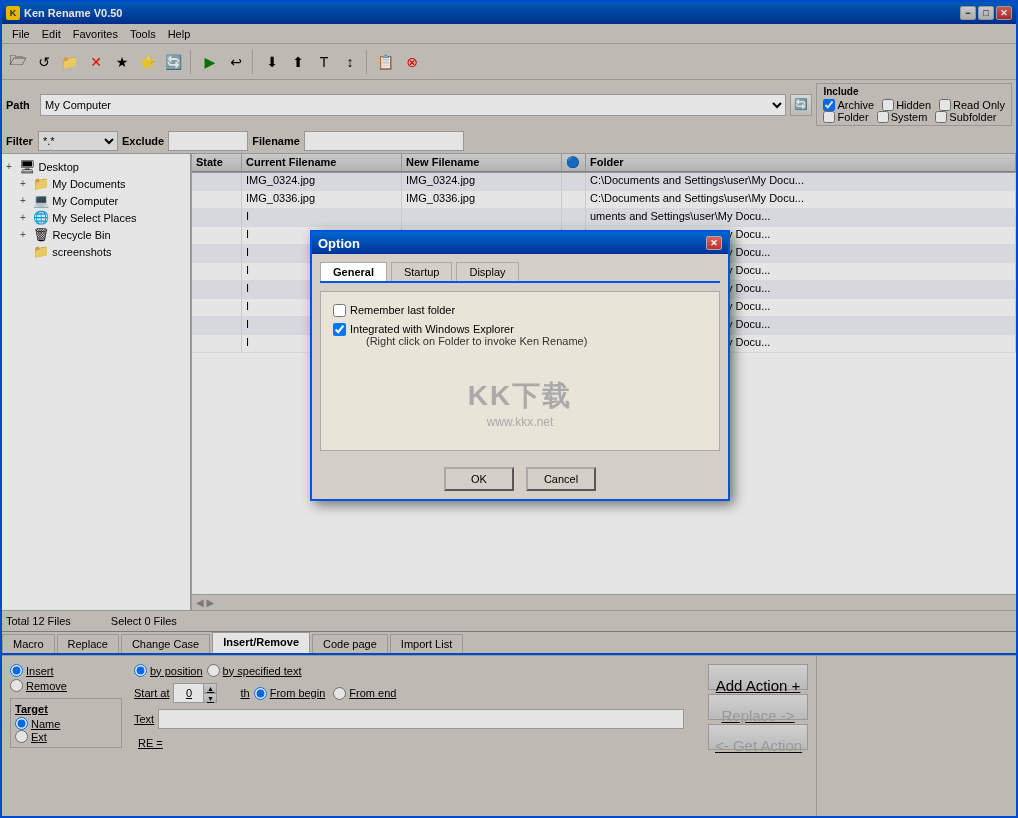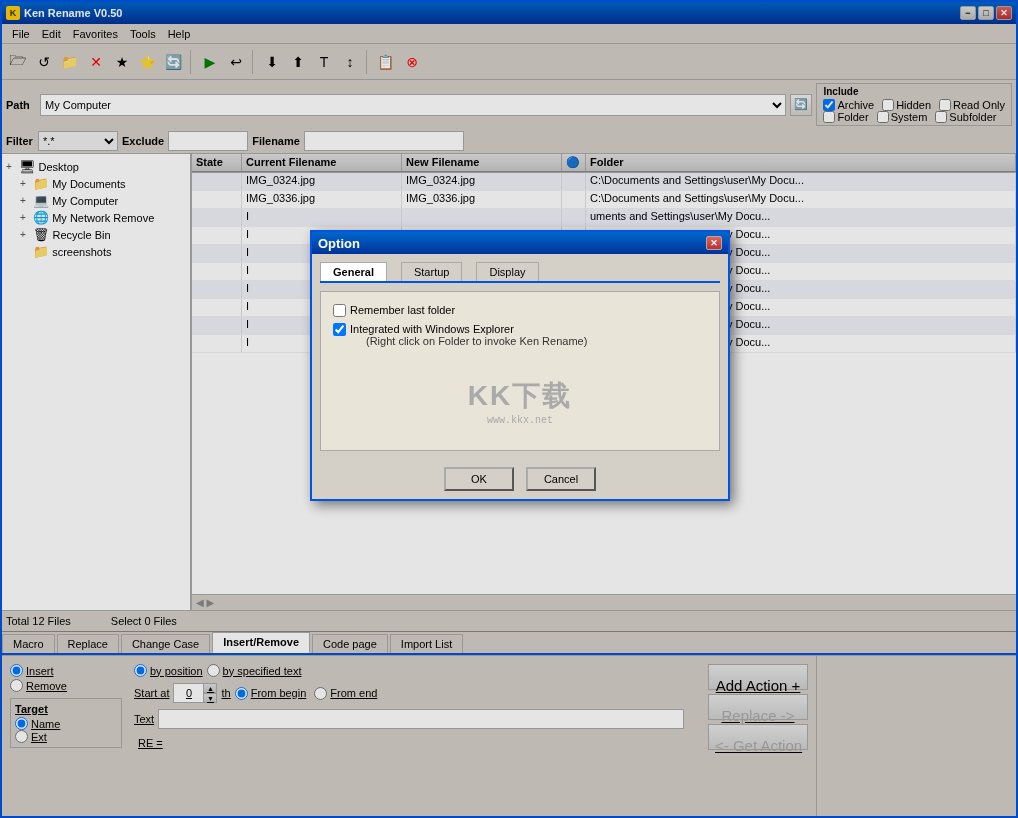--- a/index.html
+++ b/index.html
@@ -87,21 +87,21 @@
     .radio-group { display: flex; flex-direction: column; gap: 2px; }
     .radio-item { display: flex; align-items: center; gap: 3px; font-size: 11px; }
     .target-group { border: 1px solid #aaa; padding: 4px; }
     .target-label { font-size: 11px; font-weight: bold; margin-bottom: 2px; }
 
     .bottom-middle { flex: 1; display: flex; flex-direction: column; gap: 6px; padding: 4px; }
     .position-row { display: flex; gap: 4px; align-items: center; }
     .pos-radio { display: flex; align-items: center; gap: 3px; font-size: 11px; }
     .start-row { display: flex; align-items: center; gap: 4px; }
     .start-label { font-size: 11px; }
-    .th-label { font-size: 11px; }
+    .th-label { font-size: 11px; margin-left: 19px; }
     .from-row { display: flex; gap: 8px; align-items: center; }
     .text-row { display: flex; align-items: center; gap: 4px; }
     .text-label { font-size: 11px; }
     .text-input { flex: 1; height: 20px; border: 1px solid #aaa; font-size: 11px; padding: 0 2px; }
 
     .bottom-right { width: 120px; display: flex; flex-direction: column; gap: 4px; padding: 4px; }
     .action-btn { height: 24px; border: 1px solid #aaa; background: linear-gradient(to bottom, #e8e8e8, #d0d0d0); font-size: 15px; cursor: pointer; padding: 12px 6px; white-space: nowrap; margin-left: 12px; }
     .action-btn.disabled { color: #aaa; cursor: default; }
 
     
@@ -111,29 +111,29 @@
     .right-empty { width: 200px; background: #d4d0c8; border-left: 1px solid #aaa; flex-shrink: 0; }
 
     
     .modal-overlay { position: fixed; top: 0; left: 0; width: 100%; height: 100%; background: rgba(0,0,0,0.1); display: flex; align-items: center; justify-content: center; z-index: 100; }
     .modal { width: 420px; background: #d4d0c8; border: 2px solid #0054e3; box-shadow: 4px 4px 12px rgba(0,0,0,0.5); }
     .modal-title { background: linear-gradient(to bottom, #0066cc, #003399); color: white; padding: 3px 6px; display: flex; justify-content: space-between; align-items: center; height: 22px; }
     .modal-title-text { font-weight: bold; font-size: 13px; }
     .modal-close { width: 16px; height: 14px; background: linear-gradient(to bottom, #e06060, #c03030); border: 1px solid #aaa; border-radius: 2px; color: white; font-size: 9px; display: flex; align-items: center; justify-content: center; cursor: pointer; font-weight: bold; }
     .modal-body { padding: 8px; }
     .modal-tabs { display: flex; border-bottom: 2px solid #0054e3; margin-bottom: 8px; }
-    .modal-tab { padding: 3px 12px; border: 1px solid #aaa; border-bottom: none; background: #d4d0c8; font-size: 11px; cursor: pointer; margin-right: 14px; }
+    .modal-tab { padding: 3px 12px; border: 1px solid #aaa; border-bottom: none; background: #d4d0c8; font-size: 11px; cursor: pointer; margin-right: 4px; }
     .modal-tab.active { background: white; font-weight: bold; }
     .modal-content { background: #e8e4d8; border: 1px solid #aaa; padding: 12px; min-height: 160px; }
     .modal-cb-row { display: flex; align-items: flex-start; gap: 4px; margin-bottom: 6px; }
     .modal-cb-text { font-size: 11px; }
     .modal-cb-sub { font-size: 11px; color: #333; margin-left: 16px; }
     .watermark { text-align: center; color: #888; font-size: 11px; margin-top: 30px; }
     .watermark-logo { font-size: 28px; color: #aaa; font-weight: bold; letter-spacing: 2px; }
-    .watermark-url { font-size: 10px; color: #aaa; font-family: Liberation Mono, monospace; }
+    .watermark-url { font-size: 12px; color: #aaa; }
     .modal-footer { display: flex; justify-content: center; gap: 12px; padding: 8px; }
     .modal-btn { width: 70px; height: 24px; border: 2px outset #aaa; background: #d4d0c8; font-size: 11px; cursor: pointer; }
 
     
     .stepper { display: flex; align-items: center; }
     .stepper input { width: 30px; height: 20px; border: 1px solid #aaa; text-align: center; font-size: 11px; border-right: none; }
     .stepper-btns { display: flex; flex-direction: column; }
     .stepper-btn { width: 14px; height: 10px; border: 1px solid #aaa; background: linear-gradient(to bottom, #e0e0e0, #c8c8c8); font-size: 7px; display: flex; align-items: center; justify-content: center; cursor: pointer; line-height: 1; }
   </style>
 </head>
@@ -231,21 +231,21 @@
             <span class="tree-label">My Documents</span>
           </div>
           <div class="tree-item">
             <span class="tree-toggle">+</span>
             <span class="tree-icon">💻</span>
             <span class="tree-label">My Computer</span>
           </div>
           <div class="tree-item">
             <span class="tree-toggle">+</span>
             <span class="tree-icon">🌐</span>
-            <span class="tree-label">My Network Remove</span>
+            <span class="tree-label">My Select Places</span>
           </div>
           <div class="tree-item">
             <span class="tree-toggle">+</span>
             <span class="tree-icon">🗑</span>
             <span class="tree-label">Recycle Bin</span>
           </div>
           <div class="tree-item">
             <span class="tree-toggle"> </span>
             <span class="tree-icon">📁</span>
             <span class="tree-label">screenshots</span>

